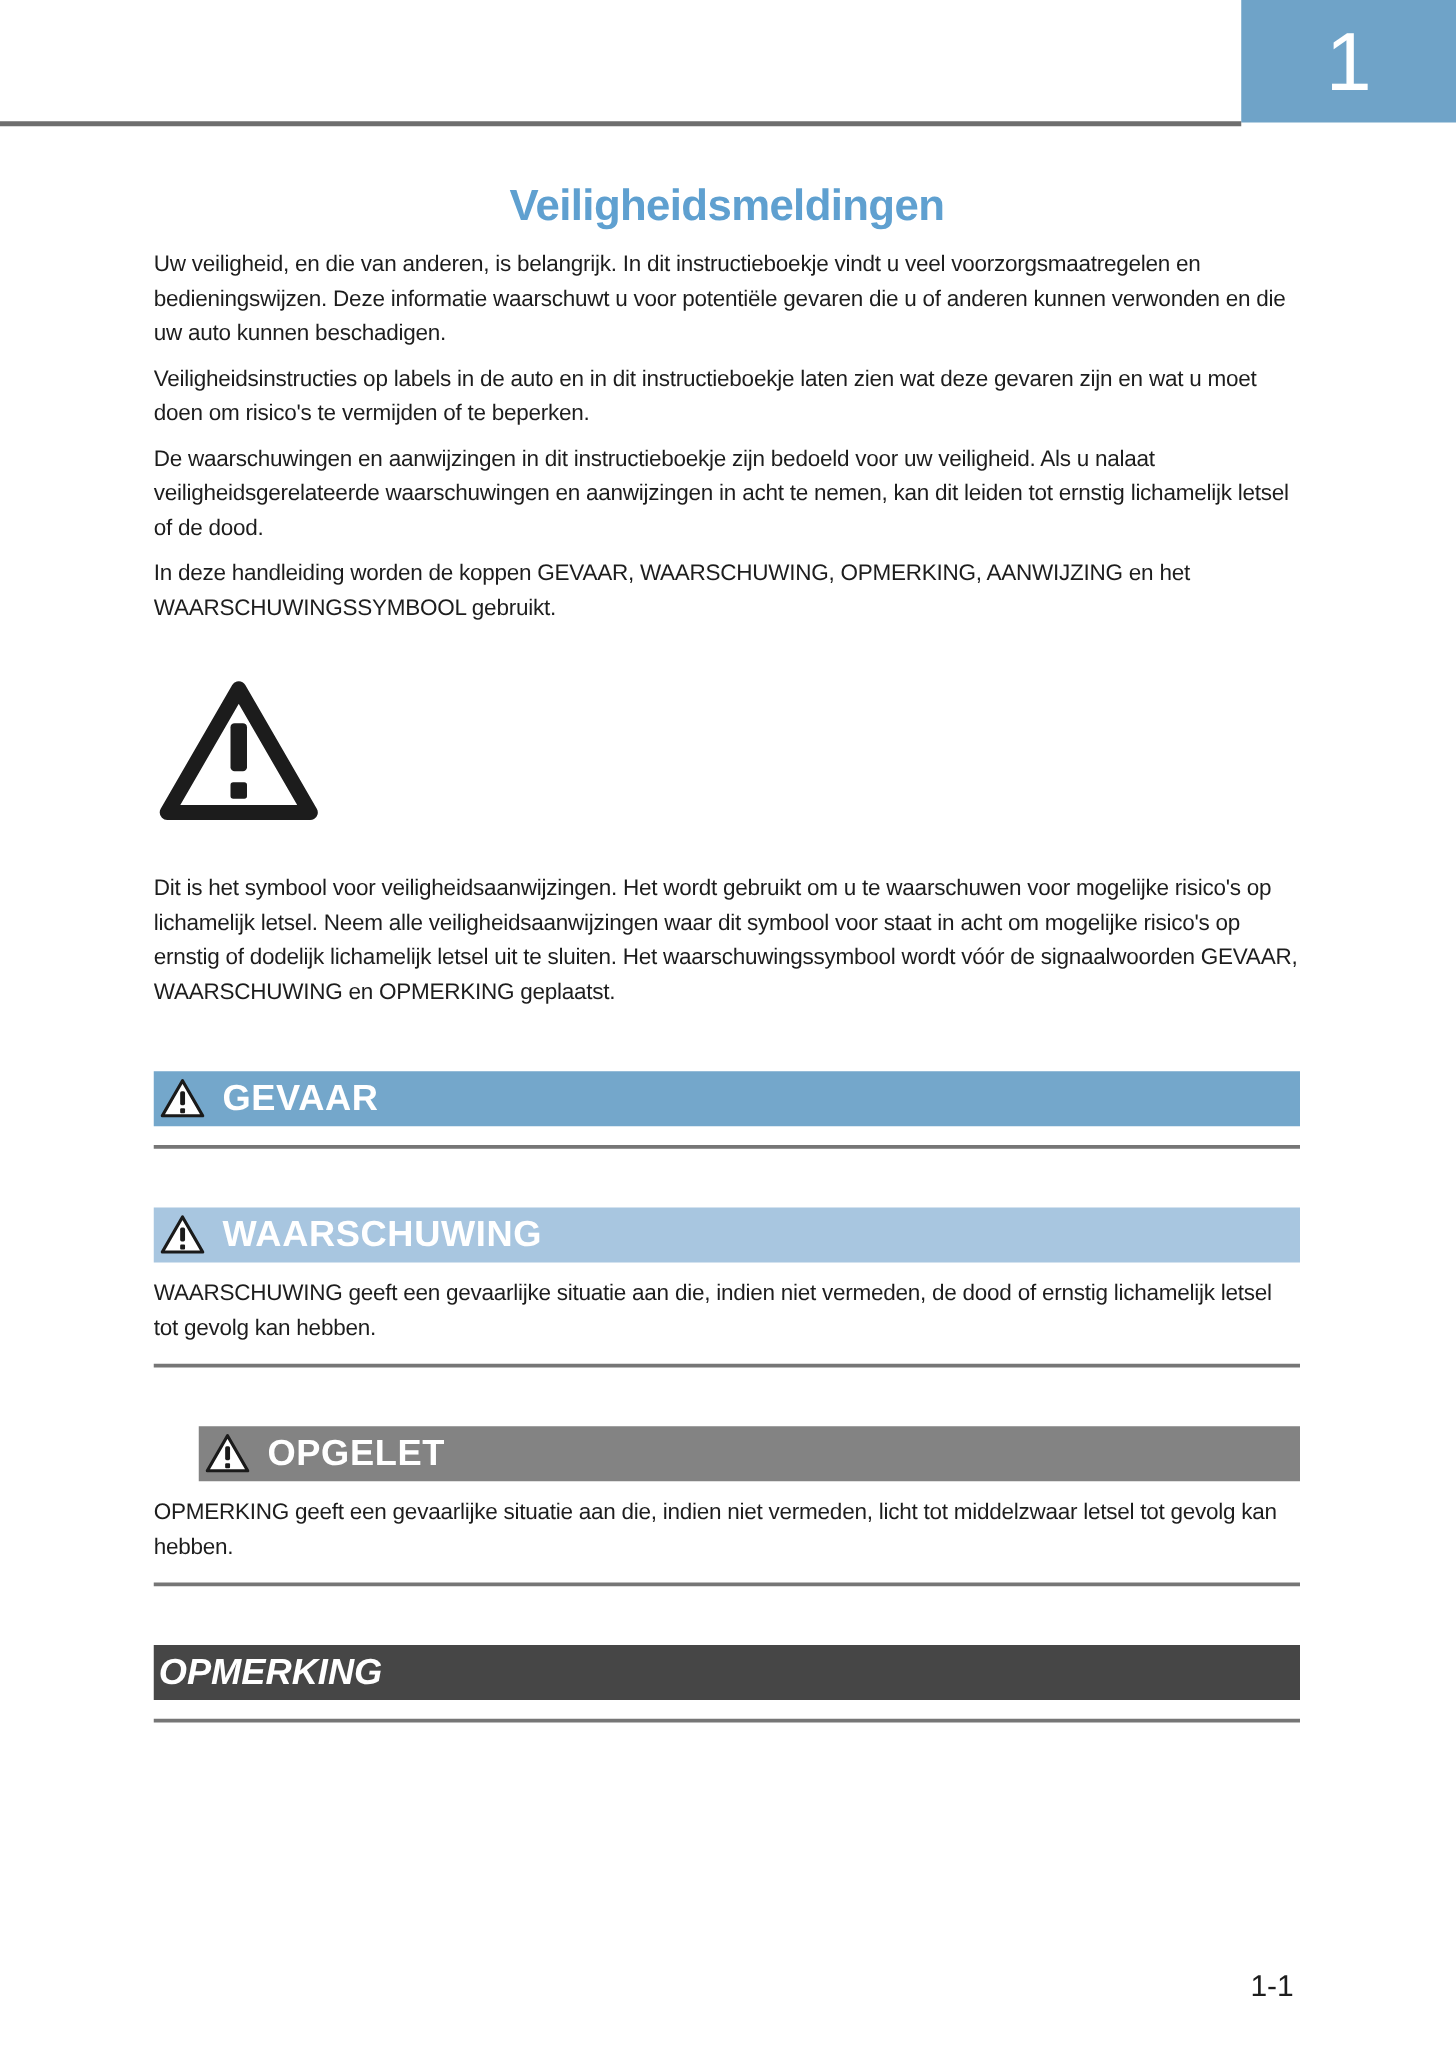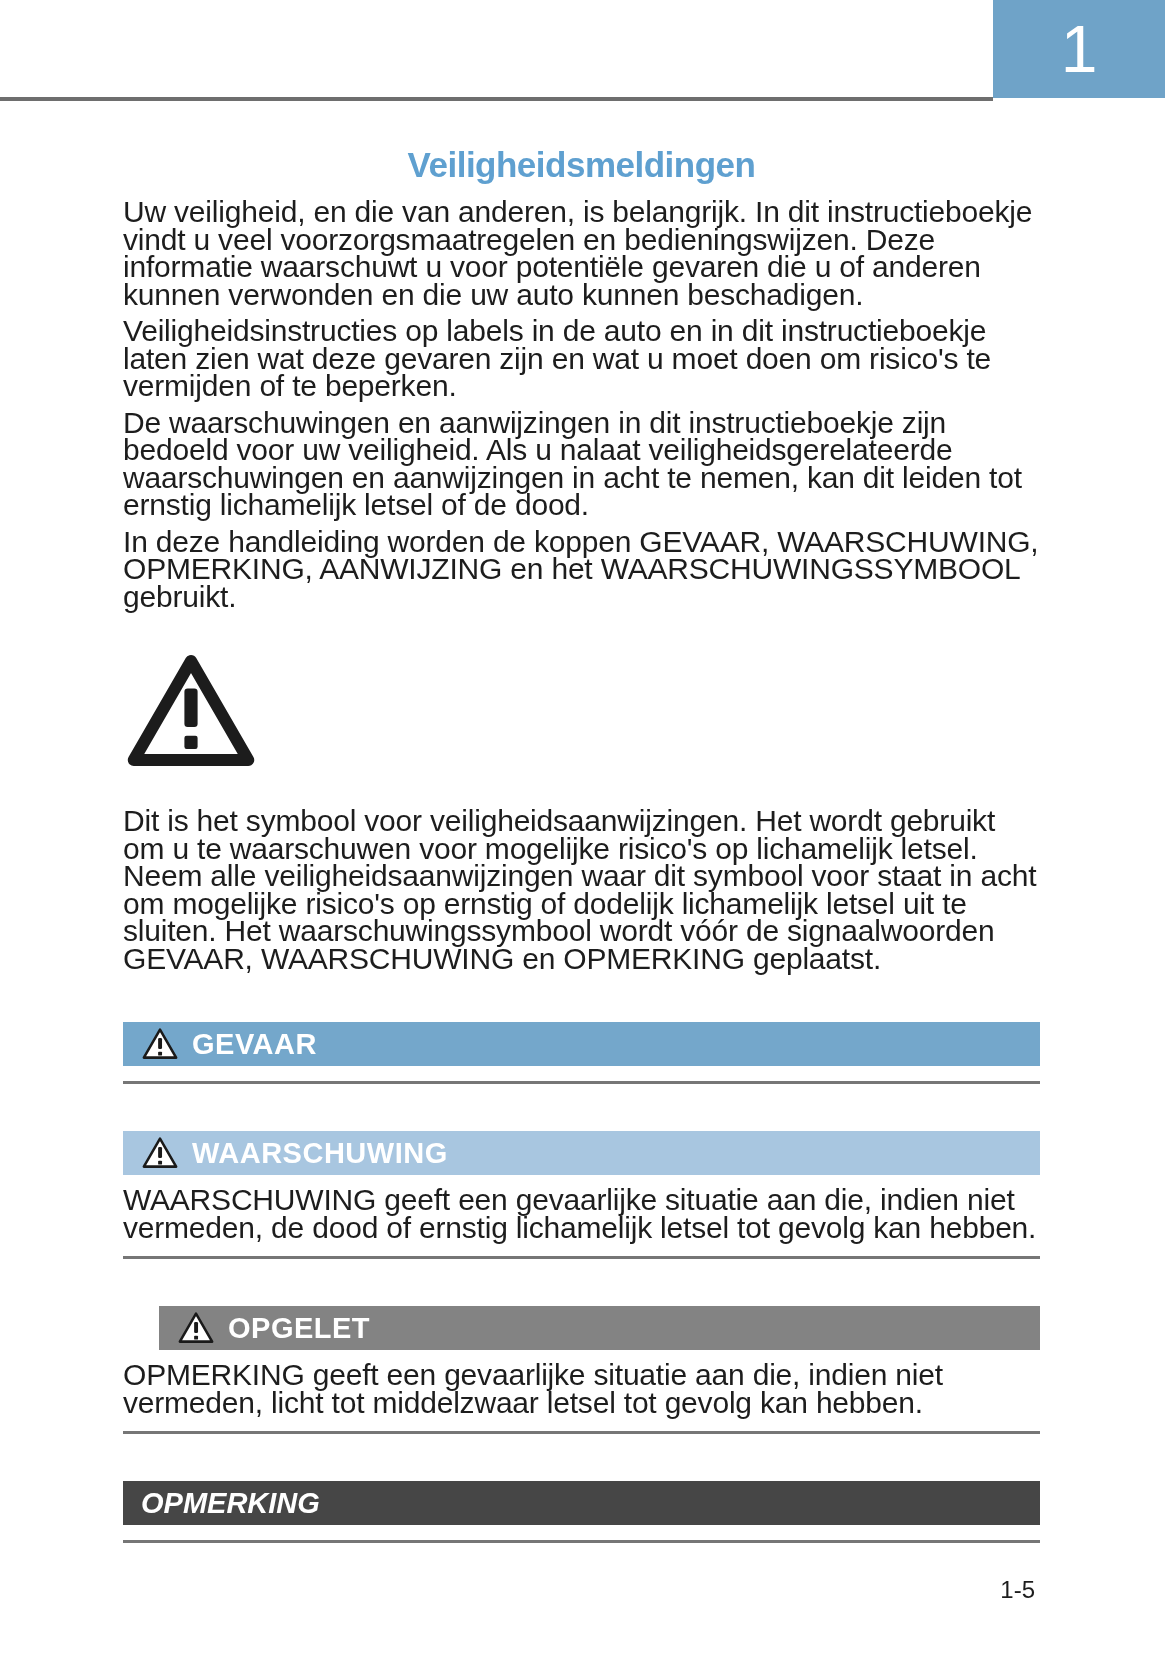--- a/index.html
+++ b/index.html
@@ -49,39 +49,39 @@
     margin: 44px 0 13px 0;
     text-align: center;
     color: #5fa0d0;
     font-size: 35px;
     font-weight: bold;
     letter-spacing: -0.5px;
   }
 
   p.body-par {
     margin: 0 0 9px 0;
-    font-size: 30px;
+    font-size: 18px;
     line-height: 27.5px;
     letter-spacing: -0.2px;
   }
 
   .warning-symbol {
     margin: 42px 0 38px 2px;
     width: 132px;
     height: 117px;
   }
 
   .section { margin-top: 47px; }
   .section.first { margin-top: 50px; }
 
   .banner {
     height: 44px;
     display: flex;
     align-items: center;
-    padding-left: 18px;
+    padding-left: 4px;
     box-sizing: border-box;
     color: #ffffff;
   }
   .banner .banner-icon { margin-right: 13px; display: flex; align-items: center; }
   .banner .banner-label {
     font-size: 29px;
     font-weight: bold;
     letter-spacing: 0.5px;
   }
   .banner.blue  { background: #74a7cb; }
@@ -179,13 +179,13 @@
 
   <div class="section">
     <div class="banner dark">
       <span class="banner-label">OPMERKING</span>
     </div>
     <div class="rule"></div>
   </div>
 
 </div>
 
-<div class="page-number">1-5</div>
+<div class="page-number">1-1</div>
 
 </body></html>

